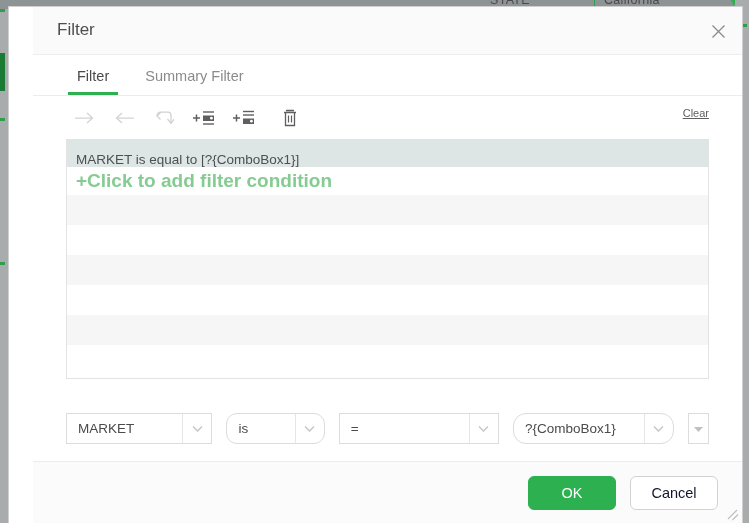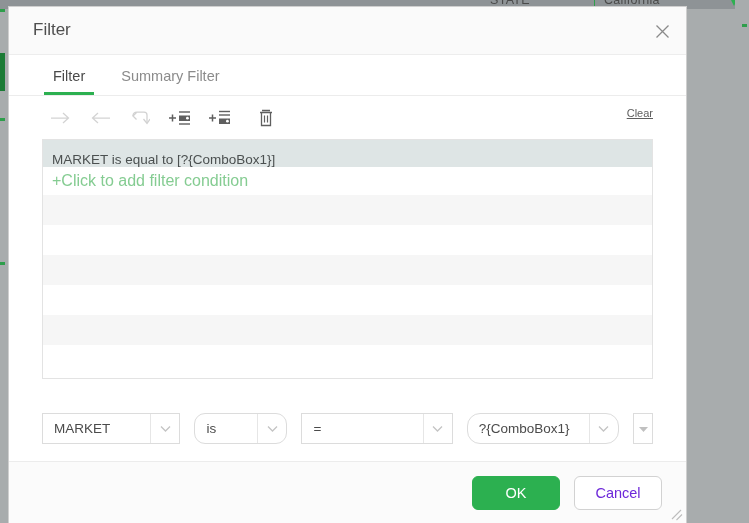--- a/index.html
+++ b/index.html
@@ -59,26 +59,27 @@
   }
   #bg-right-green {
     position: absolute; right: 2px; top: 15px;
     width: 5px; height: 3px; background: #2e9e4b;
   }
 
   
   #dialog {
     position: absolute;
     left: 9px; top: 7px;
-    width: 677px; height: 516px;
+    width: 733px; height: 516px;
     background: #ffffff;
     box-shadow: 0 0 0 1px #cfcfcf;
     display: flex;
     flex-direction: column;
     overflow: hidden;
+    padding-left: 24px;
   }
 
   
   #titlebar {
     height: 48px;
     background: #fafafa;
     border-bottom: 1px solid #ededed;
     position: relative;
     flex: 0 0 auto;
   }
@@ -173,24 +174,25 @@
     color: #4b5050;
     cursor: pointer;
     white-space: nowrap;
   }
   #cond-add-row {
     height: 28px;
     background: #ffffff;
     display: flex;
     align-items: center;
     padding-left: 9px;
-    font-size: 16px;
+    font-size: 19px;
     color: #85cc92;
     cursor: pointer;
     white-space: nowrap;
+    font-weight: bold;
   }
   .empty-row { height: 30px; }
   .empty-row.alt  { background: #f6f6f6; }
   .empty-row.plain{ background: #ffffff; }
 
   
   #editor-row {
     margin-top: 34px;
     display: flex;
     align-items: center;
@@ -254,21 +256,21 @@
     margin-left: 14px;
     font-family: "Liberation Sans", sans-serif;
   }
   #ok-button {
     background: #2cb050;
     color: #ffffff;
     border: 1px solid #2cb050;
   }
   #cancel-button {
     background: #ffffff;
-    color: #6d28d9;
+    color: #0f172a;
     border: 1px solid #d2d2d2;
   }
   #resize-grip {
     position: absolute;
     right: 3px; bottom: 2px;
     width: 14px; height: 14px;
   }
 </style>
 </head>
 <body>

